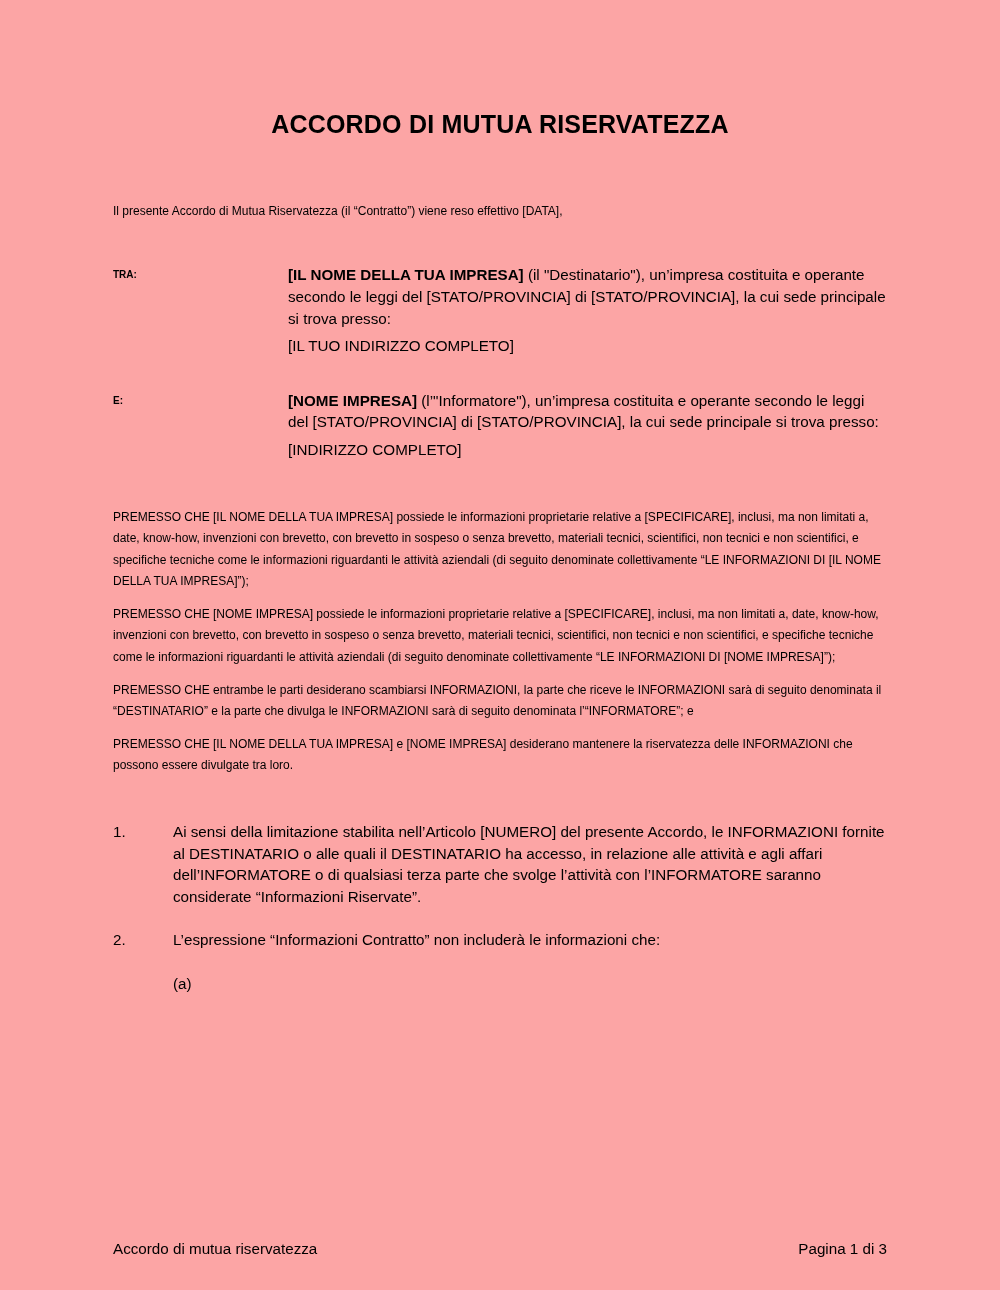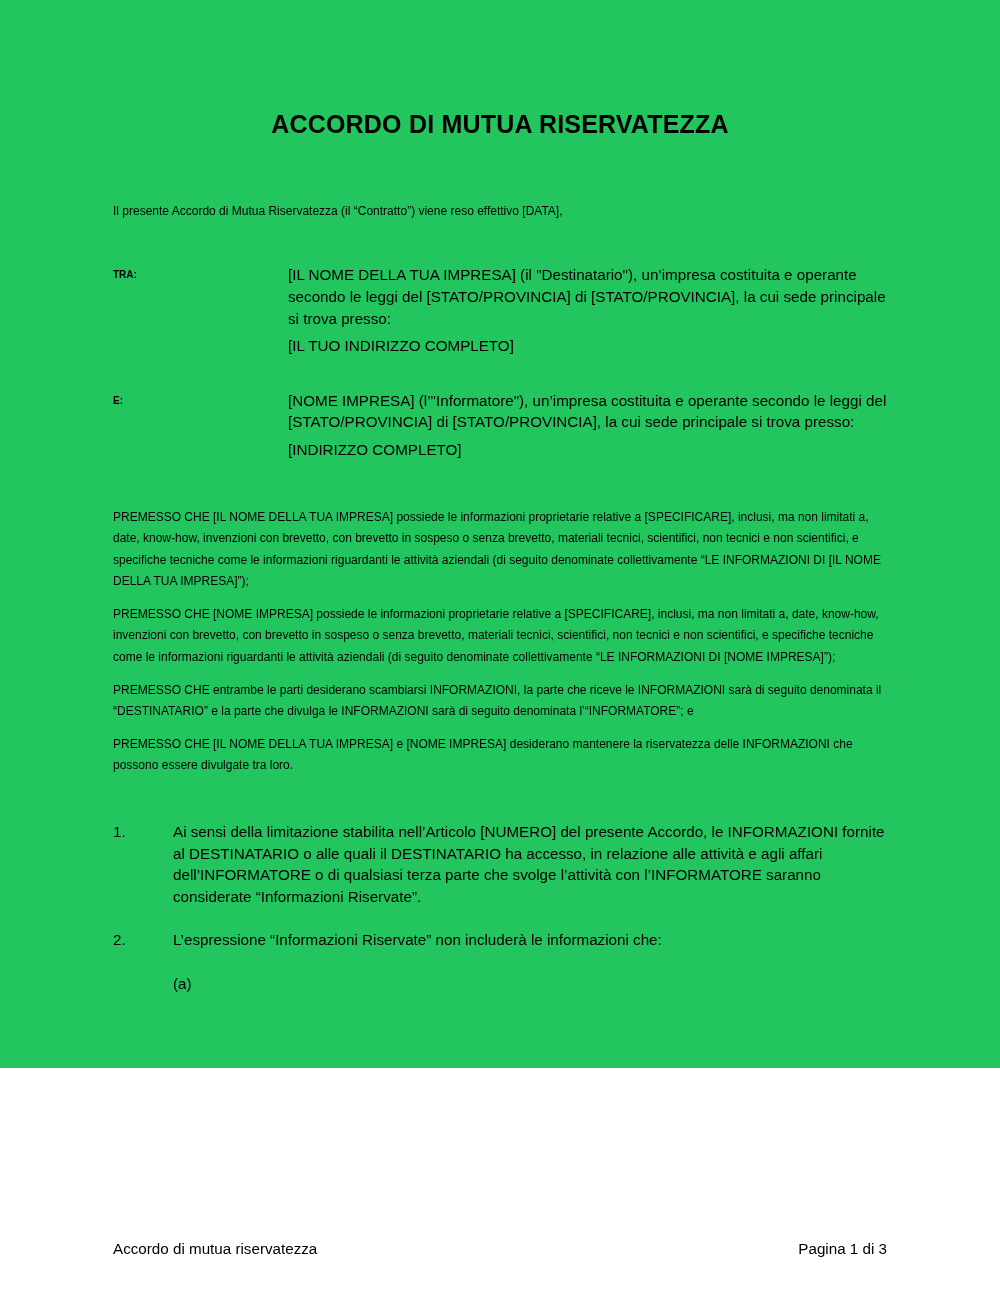--- a/index.html
+++ b/index.html
@@ -10,22 +10,22 @@
   body {
     width: 1000px;
     height: 1290px;
     font-family: "Liberation Sans", sans-serif;
     color: #000000;
     -webkit-font-smoothing: antialiased;
   }
   .page {
     position: relative;
     width: 1000px;
-    height: 1068px;
-    background: #22c55e;
+    height: 1290px;
+    background: #fca5a5;
     box-sizing: border-box;
   }
   .content {
     position: absolute;
     left: 113px;
     top: 0;
     width: 774px;
   }
 
   
@@ -61,21 +61,21 @@
     flex: 0 0 175px;
     font-size: 10px;
     line-height: 21.6px;
     font-weight: bold;
   }
   .party-body {
     flex: 1 1 auto;
     font-size: 15.2px;
     line-height: 21.6px;
   }
-  .party-body .lead { font-weight: normal; }
+  .party-body .lead { font-weight: bold; }
   .party-address {
     margin-top: 6px;
   }
 
   
   .recital { margin-top: 32px; }
   .recital + .recital { margin-top: 11px; }
   .recital-first { margin-top: 46px; }
 
   
@@ -159,21 +159,21 @@
       <p class="para recital">PREMESSO CHE [IL NOME DELLA TUA IMPRESA] e [NOME IMPRESA] desiderano mantenere la riservatezza delle INFORMAZIONI che possono essere divulgate tra loro.</p>
     </div>
 
     <div class="clauses">
       <div class="clause">
         <div class="clause-num">1.</div>
         <div class="clause-text">Ai sensi della limitazione stabilita nell’Articolo [NUMERO] del presente Accordo, le INFORMAZIONI fornite al DESTINATARIO o alle quali il DESTINATARIO ha accesso, in relazione alle attività e agli affari dell’INFORMATORE o di qualsiasi terza parte che svolge l’attività con l’INFORMATORE saranno considerate “Informazioni Riservate”.</div>
       </div>
       <div class="clause">
         <div class="clause-num">2.</div>
-        <div class="clause-text">L’espressione “Informazioni Riservate” non includerà le informazioni che:</div>
+        <div class="clause-text">L’espressione “Informazioni Contratto” non includerà le informazioni che:</div>
       </div>
       <div class="subclause">
         <div class="subclause-num">(a)</div>
       </div>
     </div>
 
   </div>
 
   <div class="footer">
     <div class="footer-left">Accordo di mutua riservatezza</div>

